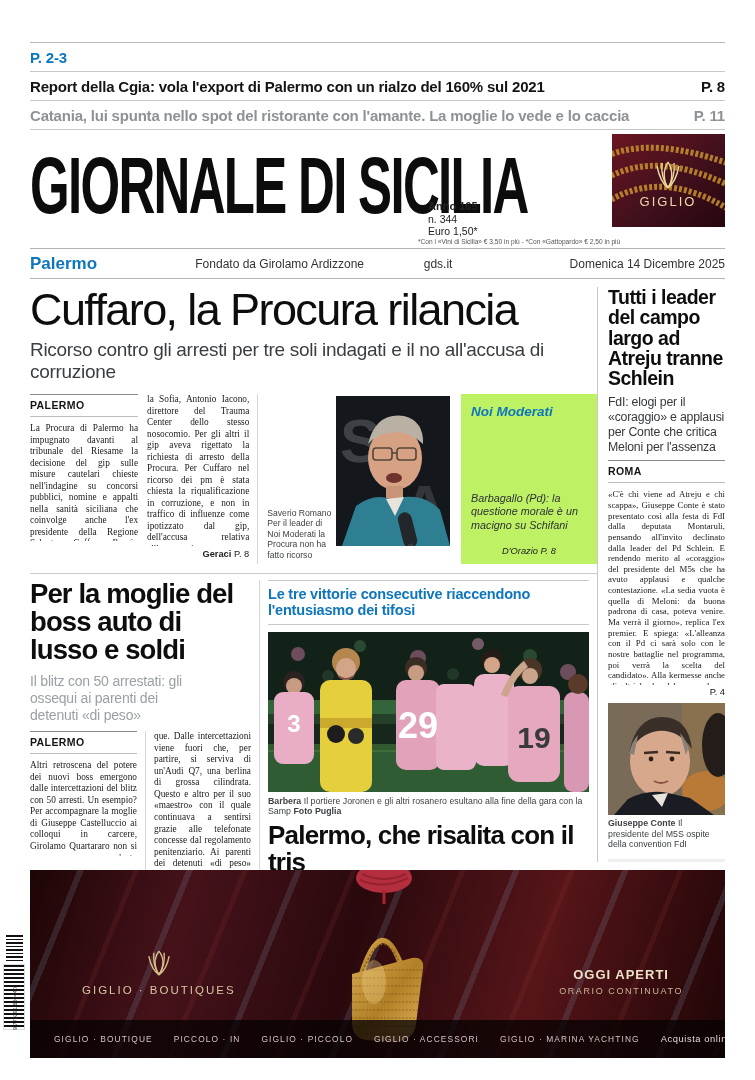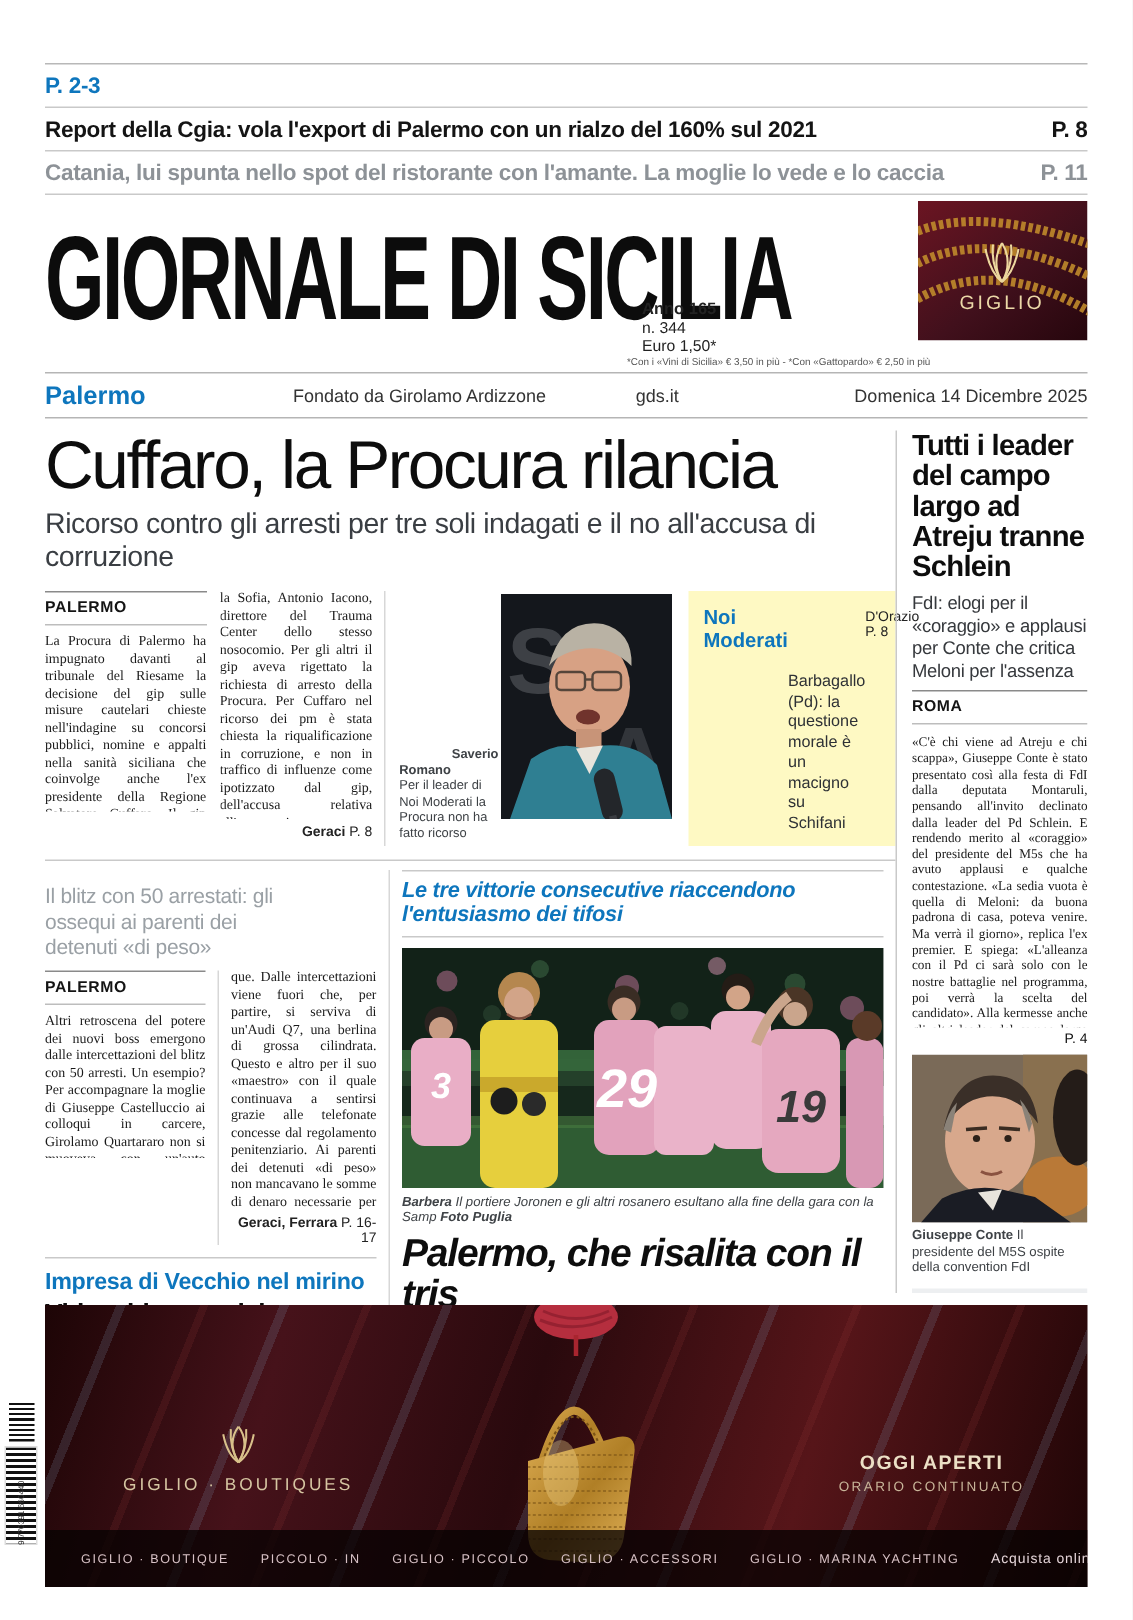--- a/index.html
+++ b/index.html
@@ -43,47 +43,47 @@
   .serif { font-family:"Liberation Serif", serif; font-size:9.3px; line-height:1.24; text-align:justify; color:#1a1a1a; }
   .lead-c1 { width:110px; overflow:hidden; }
   .lead-c1 .serif { max-height:118px; overflow:hidden; }
   .lead-c2 { width:113px; border-right:1px solid #d7d7d7; padding-right:8px; overflow:hidden; }
   .lead-c2 .serif { max-height:152px; overflow:hidden; }
   .byline { text-align:right; font-size:9.3px; margin-top:3px; color:#222; }
   .byline .b { font-weight:bold; }
   .photo-group { position:relative; width:188px; }
   .romano-photo { position:absolute; right:2px; top:2px; width:114px; height:150px; }
   .photo-cap { position:absolute; left:0; bottom:4px; width:66px; font-size:8.6px; line-height:1.22; color:#3e4246; }
-  .photo-cap .b { font-weight:bold;margin-left:35px; }
-  .side-box { width:138px; background:#fef9c3; padding:10px 10px 8px; display:flex; flex-direction:row; }
+  .photo-cap .b { font-weight:normal; }
+  .side-box { width:138px; background:#bef264; padding:10px 10px 8px; display:flex; flex-direction:column;font-style:italic; }
   .box-kicker { color:#0e76bd; font-weight:bold; font-size:13.5px; }
   .box-head { font-size:17.5px; line-height:1.12; color:#26282b; letter-spacing:-0.3px; margin-top:6px; }
   .box-text { font-size:10.8px; line-height:1.25; color:#2e3135; margin-top:auto; }
-  .box-byline { text-align:left; font-size:9.3px; margin-top:2px; color:#222; }
+  .box-byline { text-align:center; font-size:9.3px; margin-top:14px; color:#222; }
   .lead-rule { border-bottom:1px solid #c9c9c9; margin-top:9px; }
 
   
   .row2 { display:flex; margin-top:6px; }
   .boss-col { width:230px; border-right:1px solid #d7d7d7; padding-right:8px; }
   .boss-h2 { font-size:27.5px; font-weight:800; letter-spacing:-0.9px; line-height:1.02; color:#0d0d0d; }
   .boss-stand { font-size:14px; color:#9aa0a5; line-height:1.22; margin:9px 0 7px; width:165px; letter-spacing:-0.2px; }
   .boss-cols { display:flex; gap:8px; }
   .boss-c1 { width:107px; }
   .boss-c1 .serif { max-height:96px; overflow:hidden; }
   .boss-c2 { width:106px; border-left:1px solid #d7d7d7; padding-left:8px; }
   .boss-c2 .serif { max-height:160px; overflow:hidden; }
   .boss-rule { border-bottom:1px solid #c9c9c9; margin:8px 0 7px; }
   .vecchio-kicker { color:#0e76bd; font-weight:bold; font-size:15.5px; letter-spacing:-0.2px; }
   .vecchio-head { font-size:17.5px; font-weight:800; letter-spacing:-0.4px; line-height:1.03; color:#0d0d0d; margin-top:2px; }
   .vecchio-row { display:flex; gap:8px; margin-top:5px; }
   .vecchio-text { width:138px; font-family:"Liberation Serif", serif; font-size:9.3px; line-height:1.25; color:#1a1a1a; }
   .vecchio-page { text-align:right; font-weight:bold; font-size:9.5px; font-family:"Liberation Sans",sans-serif; }
   .store-photo { width:80px; height:66px; }
 
-  .calcio-col { width:329px; padding-left:8px;font-style:italic; }
+  .calcio-col { width:329px; padding-left:8px; }
   .calcio-kicker { border-top:1px solid #c9c9c9; border-bottom:1px solid #c9c9c9; padding:5px 0 6px; color:#0e76bd; font-weight:bold; font-size:14.5px; letter-spacing:-0.2px; }
   .stadium-photo { width:321px; height:160px; display:block; margin-top:7px; }
   .calcio-cap { font-size:8.8px; color:#3e4246; margin:4px 0 6px; }
   .calcio-cap .b { font-weight:bold; }
   .calcio-h2 { font-size:26px; font-weight:800; letter-spacing:-0.8px; line-height:1.04; color:#0d0d0d; }
   .calcio-stand { font-size:14.5px; color:#4a4e52; letter-spacing:-0.3px; margin-top:6px; }
   .calcio-byline { text-align:right; font-size:9.5px; margin-top:3px; }
   .calcio-byline .b { font-weight:bold; }
 
   
@@ -231,20 +231,21 @@
                 <span>P. 8</span>
               </div>
             </div>
           </div>
           <div class="lead-rule"></div>
         </div>
 
         <div class="row2">
 
           <div class="boss-col">
+            <div class="boss-h2">Per la moglie del boss auto di lusso e soldi</div>
             <div class="boss-stand">Il blitz con 50 arrestati: gli ossequi ai parenti dei detenuti «di peso»</div>
             <div class="boss-cols">
               <div class="boss-c1">
                 <div class="kicker">PALERMO</div>
                 <div class="serif">Altri retroscena del potere dei nuovi boss emergono dalle intercettazioni del blitz con 50 arresti. Un esempio? Per accompagnare la moglie di Giuseppe Castelluccio ai colloqui in carcere, Girolamo Quartararo non si muoveva con un'auto qualun-</div>
               </div>
               <div class="boss-c2">
                 <div class="serif">que. Dalle intercettazioni viene fuori che, per partire, si serviva di un'Audi Q7, una berlina di grossa cilindrata. Questo e altro per il suo «maestro» con il quale continuava a sentirsi grazie alle telefonate concesse dal regolamento penitenziario. Ai parenti dei detenuti «di peso» non mancavano le somme di denaro necessarie per una vita agiata. Sul fronte del narcotraffico emergono invece dissidi e tensioni tra i clan coinvolti.</div>
                 <div class="byline">
                   <span class="b">Geraci, Ferrara</span>

